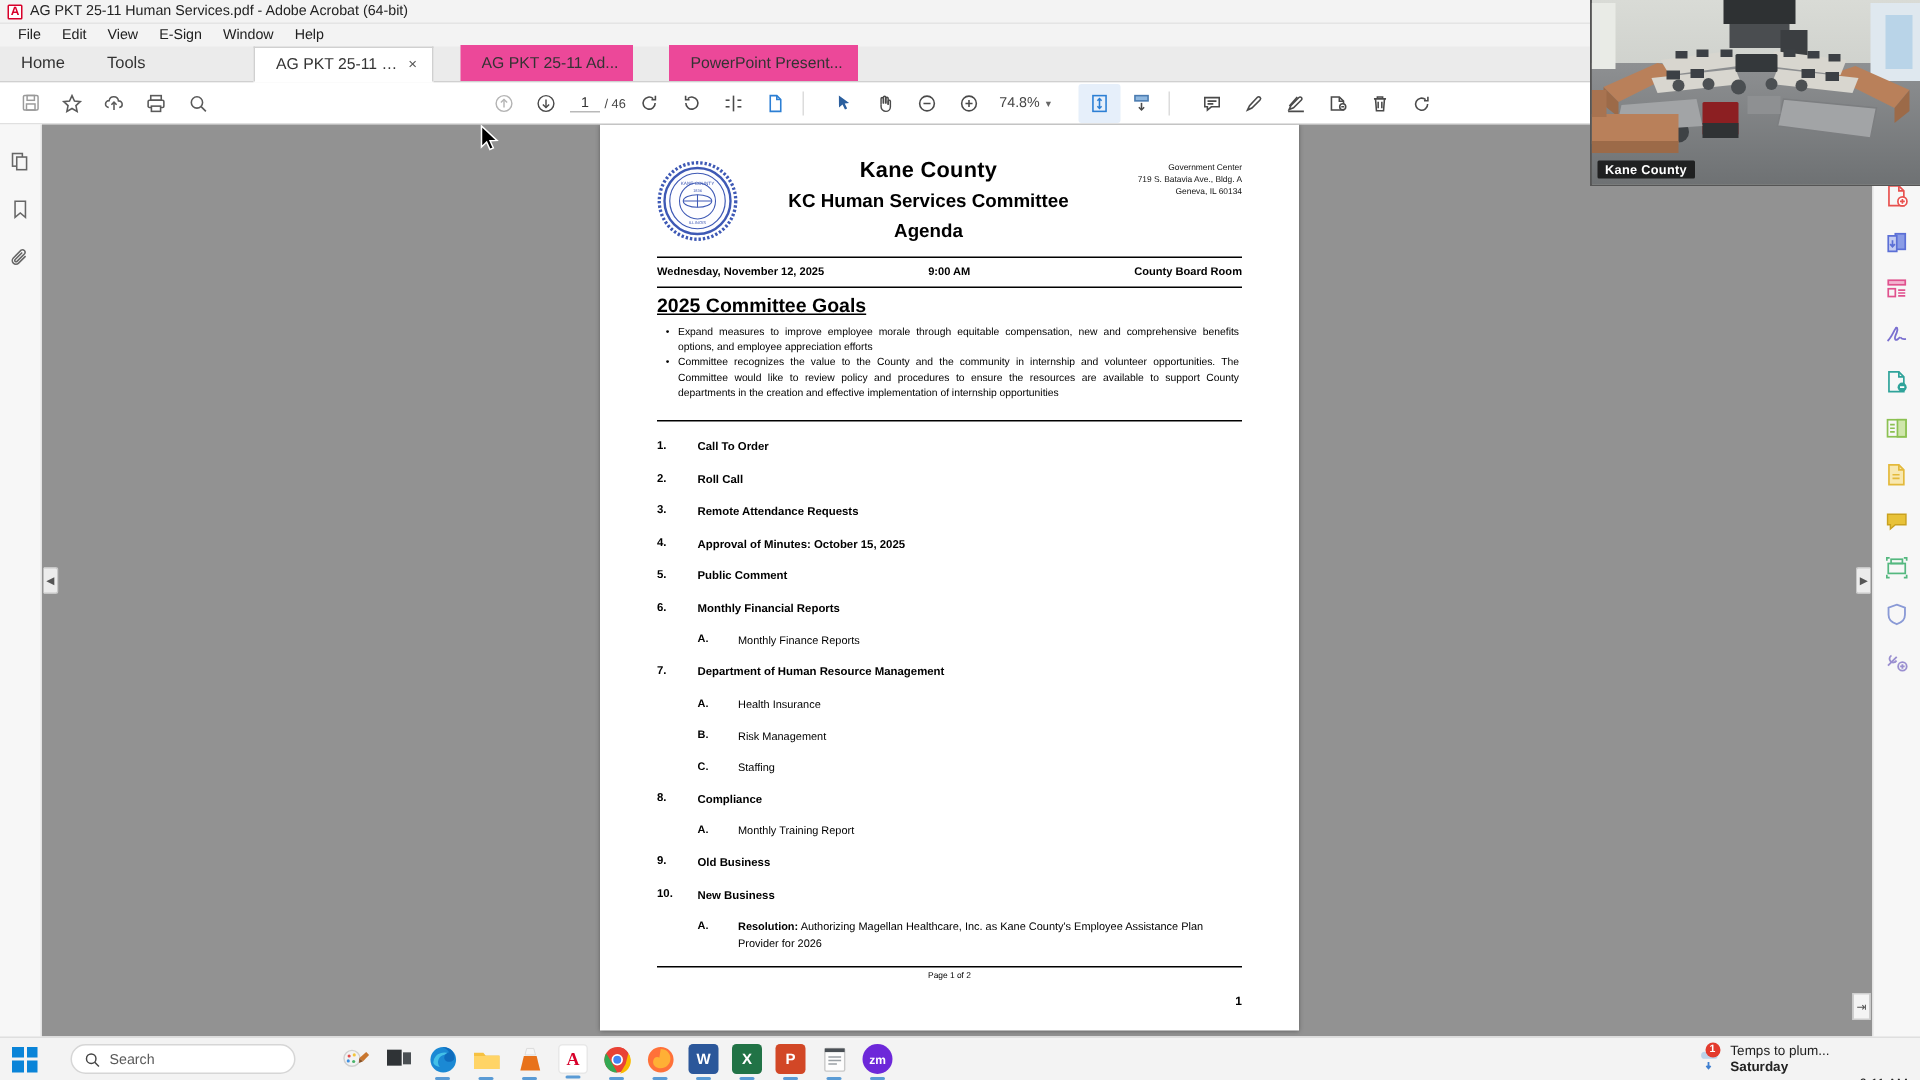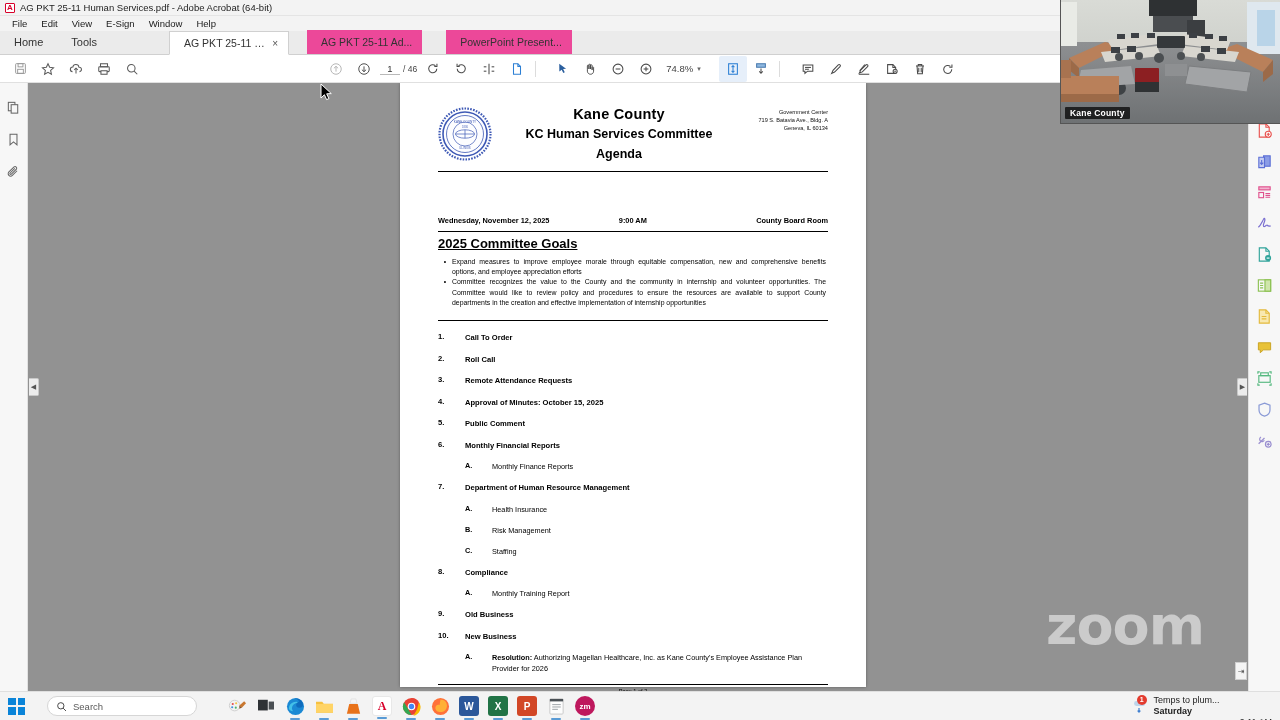--- a/index.html
+++ b/index.html
@@ -145,21 +145,21 @@
     color: #111; padding-top: 4px;
   }
   .members {
     text-align: center; font-size: 7.1px; line-height: 10.5px; margin-top: 9px;
     padding: 0 4px;
   }
   .rule { border-top: 1.4px solid #000; margin-top: 10px; }
   .rule-thin { border-top: 1px solid #000; margin-top: 3px; }
   .meetline {
     display: flex; justify-content: space-between; align-items: flex-end;
-    font-size: 7.4px; font-weight: bold; padding: 4px 0 3px; margin-top: 40px;
+    font-size: 7.4px; font-weight: bold; padding: 4px 0 3px;
   }
   .meetline .mtime { margin-left: -40px; }
   .goals-title { text-align: left; font-size: 13px; font-weight: bold; padding: 4px 0 0; text-decoration: underline; }
   .goals-body { font-size: 6.9px; line-height: 10.2px; text-align: justify; padding: 6px 2px 8px 0; }
   .goals-body .bulletrow { display: flex; }
   .goals-body .b { width: 14px; flex: 0 0 14px; text-align: center; }
   .goals-rule { border-top: 1px solid #000; margin: 4px 0 0 0; }
 
   .agenda-list { padding-top: 11px; }
   .ai-row { display: flex; margin-bottom: 10.5px; }
@@ -599,21 +599,20 @@
           <span class="ai-txt"><b>Resolution:</b><span> Authorizing Magellan Healthcare, Inc. as Kane County's Employee Assistance Plan Provider for 2026</span></span>
         </div>
 
       </div>
 
       <div class="pg-foot-rule"></div>
       <div class="pg-foot">Page 1 of 2</div>
       <div class="pg-number">1</div>
     </div>
 
-    <div class="zoom-watermark">zoom</div>
   </div>
 
   <div class="collapse-left">◀</div>
   <div class="collapse-right">▶</div>
   <div class="expand-right">⇥</div>
 
   <div class="rightrail">
     <div class="ricon">
       <svg width="17" height="17" viewBox="0 0 18 18" fill="none" stroke="#e8524f" stroke-width="1.2">
         <path d="M3.5 2h7l3.5 3.5V16h-10.5z"></path>
@@ -839,21 +838,21 @@
         <div class="tbicon run" style="background:#2b579a">W</div>
         <div class="tbicon run" style="background:#217346">X</div>
         <div class="tbicon run" style="background:#d24726">P</div>
         <div class="tbicon run" style="background:transparent">
           <svg width="17" height="19" viewBox="0 0 18 20">
             <rect x="2" y="2" width="14" height="16" rx="1" fill="#fdfdfd" stroke="#c8c8c8"></rect>
             <rect x="2" y="2" width="14" height="2.6" fill="#4a5055"></rect>
             <path d="M4.5 8h9M4.5 10.5h9M4.5 13h6" stroke="#9aa0a5" stroke-width="1"></path>
           </svg>
         </div>
-        <div class="tbicon run" style="background:#be185d;border-radius:50%;font-size:8px">zm</div>
+        <div class="tbicon run" style="background:#6d28d9;border-radius:50%;font-size:8px">zm</div>
       </div>
     </div>
 
     <div class="tb-right">
       <div class="weather">
         <div style="position:relative;width:18px;height:18px">
           <svg width="18" height="18" viewBox="0 0 18 18">
             <path d="M7 4.5a2.6 2.6 0 0 1 5 .4 2 2 0 0 1 .2 4H5.4a2.4 2.4 0 0 1 .1-4.8z" fill="#bcd4ea"></path>
             <path d="M8 11v4M6.6 13.6L8 15.2l1.4-1.6" stroke="#3f7fd0" stroke-width="1.2" fill="none"></path>
           </svg>

